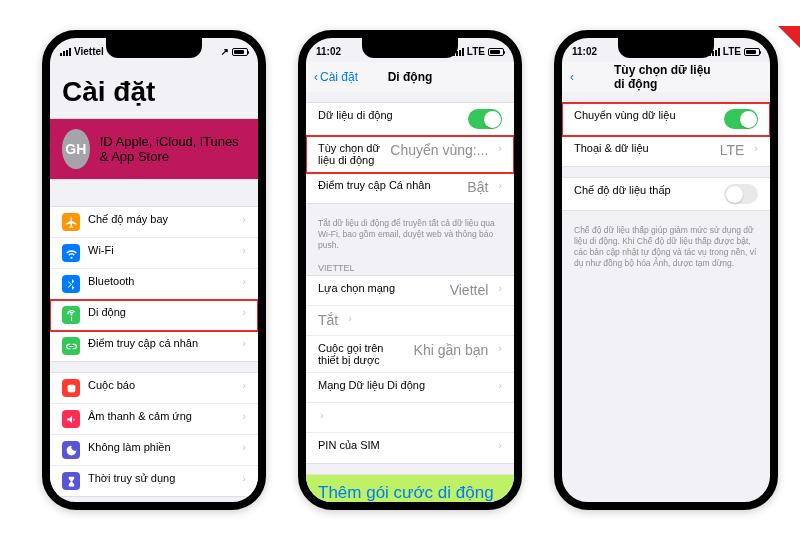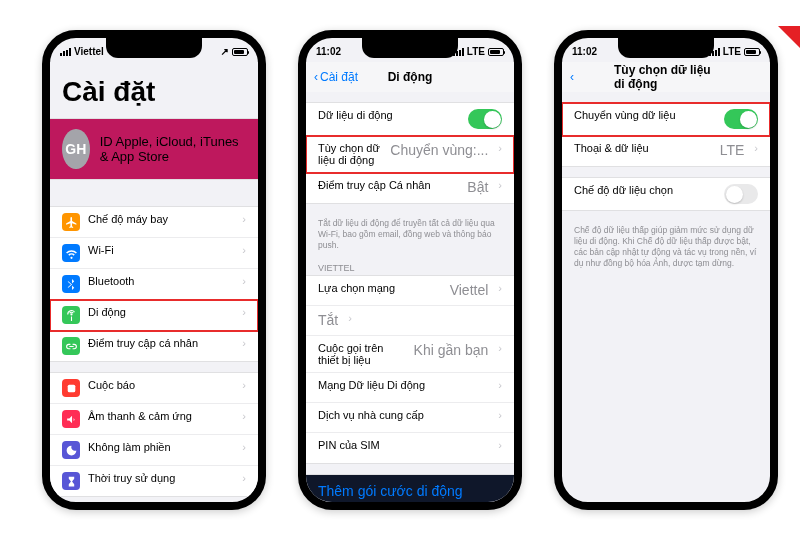--- a/index.html
+++ b/index.html
@@ -25,21 +25,21 @@
   .avatar{width:40px;height:40px;border-radius:50%;background:#a4a4aa;display:flex;align-items:center;justify-content:center;color:#fff;font-weight:600;font-size:14px}
   .account-text{font-size:13px;color:#000}
   .footer-text{font-size:8.5px;color:#8e8e93;padding:4px 12px 6px;line-height:1.3}
   .section-head{font-size:9px;color:#8e8e93;padding:6px 12px 2px;text-transform:uppercase}
   .toggle{width:34px;height:20px;border-radius:10px;position:relative;flex:none}
   .toggle.on{background:#34c759}
   .toggle.off{background:#e9e9ea}
   .toggle .knob{position:absolute;width:17px;height:17px;border-radius:50%;background:#fff;top:1.5px;box-shadow:0 1px 2px rgba(0,0,0,.2)}
   .toggle.on .knob{right:1.5px}
   .toggle.off .knob{left:1.5px}
-  .link-row{color:#007aff;font-size:14px;padding:8px 12px;background:#0f172a;border-top:1px solid #e0e0e2;border-bottom:1px solid #e0e0e2;margin-bottom:8px}
+  .link-row{color:#007aff;font-size:17px;padding:8px 12px;background:#bef264;border-top:1px solid #e0e0e2;border-bottom:1px solid #e0e0e2;margin-bottom:8px}
   .hl{outline:2px solid #e82c2c;outline-offset:-1px}
   .sigbars{display:inline-flex;align-items:flex-end;gap:1px;height:8px}
   .sigbars span{width:2px;background:#000;display:block}
   .sigbars span:nth-child(1){height:3px}.sigbars span:nth-child(2){height:4.5px}.sigbars span:nth-child(3){height:6px}.sigbars span:nth-child(4){height:7.5px}
   .battery{width:16px;height:8px;border:1px solid #000;border-radius:2px;position:relative}
   .battery::after{content:"";position:absolute;right:-2px;top:2px;width:1.5px;height:3px;background:#000;border-radius:0 1px 1px 0}
   .battery .fill{position:absolute;left:1px;top:1px;bottom:1px;width:10px;background:#000;border-radius:1px}
   .wifi{position:relative;width:12px;height:9px}
   .wifi::before,.wifi::after{content:"";position:absolute;border:1.2px solid #000;border-radius:50%;border-bottom:none;border-left:none;border-right:none}
   .wifi::before{width:11px;height:11px;left:0;top:0}
@@ -210,43 +210,42 @@
         <span class="label">Tùy chọn dữ liệu di động</span>
         <span class="value">Chuyển vùng:...</span>
         <span class="chev">›</span>
       </div>
       <div class="row">
         <span class="label">Điểm truy cập Cá nhân</span>
         <span class="value">Bật</span>
         <span class="chev">›</span>
       </div>
     </div>
-    <div class="footer-text">Tắt dữ liệu di động để truyền tất cả dữ liệu qua Wi-Fi, bao gồm email, đồng web và thông báo push.</div>
+    <div class="footer-text">Tắt dữ liệu di động để truyền tất cả dữ liệu qua Wi-Fi, bao gồm email, duyệt web và thông báo push.</div>
     <div class="section-head">VIETTEL</div>
     <div class="group">
       <div class="row">
         <span class="label">Lựa chọn mạng</span>
         <span class="value">Viettel</span>
         <span class="chev">›</span>
       </div>
       <div class="row">
         <span class="value">Tắt</span>
         <span class="chev">›</span>
       </div>
       <div class="row">
-        <span class="label">Cuộc gọi trên thiết bị liệu</span>
+        <span class="label">Cuộc gọi trên thiết bị dược</span>
         <span class="value">Khi gần bạn</span>
         <span class="chev">›</span>
       </div>
       <div class="row">
         <span class="label">Mạng Dữ liệu Di động</span>
         <span class="chev">›</span>
       </div>
       <div class="row">
-        <span class="label">Dịch vụ nhà cung cấp</span>
         <span class="chev">›</span>
       </div>
       <div class="row">
         <span class="label">PIN của SIM</span>
         <span class="chev">›</span>
       </div>
     </div>
     <div class="link-row">Thêm gói cước di động</div>
 
   </div>
@@ -287,21 +286,21 @@
       </div>
       <div class="row">
         <span class="label">Thoại &amp; dữ liệu</span>
         <span class="value">LTE</span>
         <span class="chev">›</span>
       </div>
     </div>
 
     <div class="group">
       <div class="row">
-        <span class="label">Chế độ dữ liệu chọn</span>
+        <span class="label">Chế độ dữ liệu thấp</span>
         <div class="toggle off">
             <div class="knob"></div>
           </div>
       </div>
     </div>
     <div class="footer-text">Chế độ dữ liệu thấp giúp giảm mức sử dụng dữ liệu di động. Khi Chế độ dữ liệu thấp được bật, các bản cập nhật tự động và tác vụ trong nền, ví dụ như đồng bộ hóa Ảnh, dược tạm dừng.</div>
   </div>
 
 </div>
 

